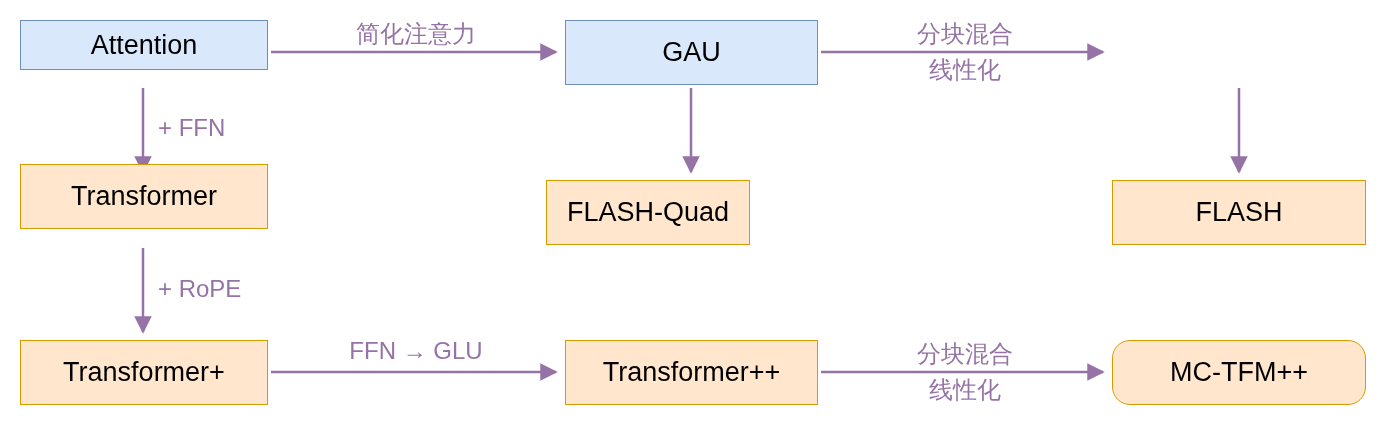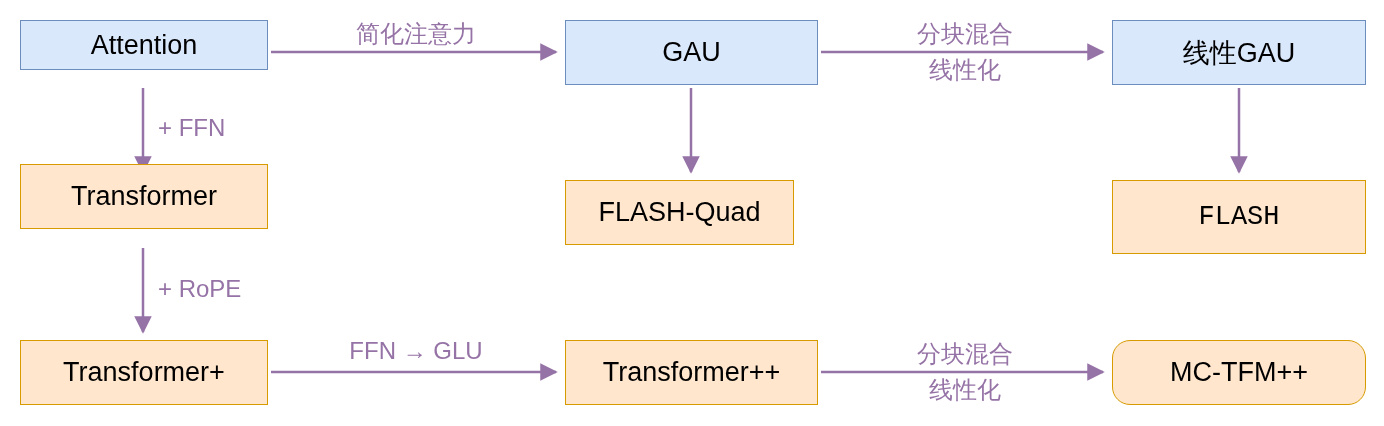--- a/index.html
+++ b/index.html
@@ -32,22 +32,22 @@
     color: var(--node-text, #000);
     text-align: center;
   }
   .node.blue   { background: var(--blue-fill, #dae8fc);   border: 1.5px solid var(--blue-border, #6c8ebf); }
   .node.orange { background: var(--orange-fill, #ffe6cc); border: 1.5px solid var(--orange-border, #d79b00); }
 
   #n-attention        { left: 20px;   top: 20px;  width: 248px; height: 50px; }
   #n-gau              { left: 565px;  top: 20px;  width: 253px; height: 65px; }
   #n-linear-gau       { left: 1112px; top: 20px;  width: 254px; height: 65px; }
   #n-transformer      { left: 20px;   top: 164px; width: 248px; height: 65px; }
-  #n-flash-quad       { left: 565px;  top: 180px; width: 229px; height: 65px; }
-  #n-flash            { left: 1112px; top: 180px; width: 254px; height: 74px; font-family: Liberation Mono, monospace; }
+  #n-flash-quad       { left: 546px;  top: 180px; width: 204px; height: 65px; }
+  #n-flash            { left: 1112px; top: 180px; width: 254px; height: 65px; }
   #n-transformer-plus { left: 20px;   top: 340px; width: 248px; height: 65px; justify-content: center; }
   #n-transformer-pp   { left: 565px;  top: 340px; width: 253px; height: 65px; }
   #n-mc-tfm-pp        { left: 1112px; top: 340px; width: 254px; height: 65px; border-radius: 18px; }
 
   .edge-label {
     position: absolute;
     color: var(--label-text, #9673a6);
     font-size: 24px;
     text-align: center;
     line-height: 36px;
@@ -82,23 +82,20 @@
     <line class="edge" x1="271" y1="372" x2="556" y2="372" marker-end="url(#arrow)"></line>
     <line class="edge" x1="821" y1="372" x2="1103" y2="372" marker-end="url(#arrow)"></line>
   </svg>
 
   <div class="node blue" id="n-attention">
       <span>Attention</span>
     </div>
   <div class="node blue" id="n-gau">
       <span>GAU</span>
     </div>
-  <div class="node blue" id="n-linear-gau">
-      <span>线性GAU</span>
-    </div>
   <div class="node orange" id="n-transformer">
       <span>Transformer</span>
     </div>
   <div class="node orange" id="n-flash-quad">
       <span>FLASH-Quad</span>
     </div>
   <div class="node orange" id="n-flash">
       <span>FLASH</span>
     </div>
   <div class="node orange" id="n-transformer-plus">

